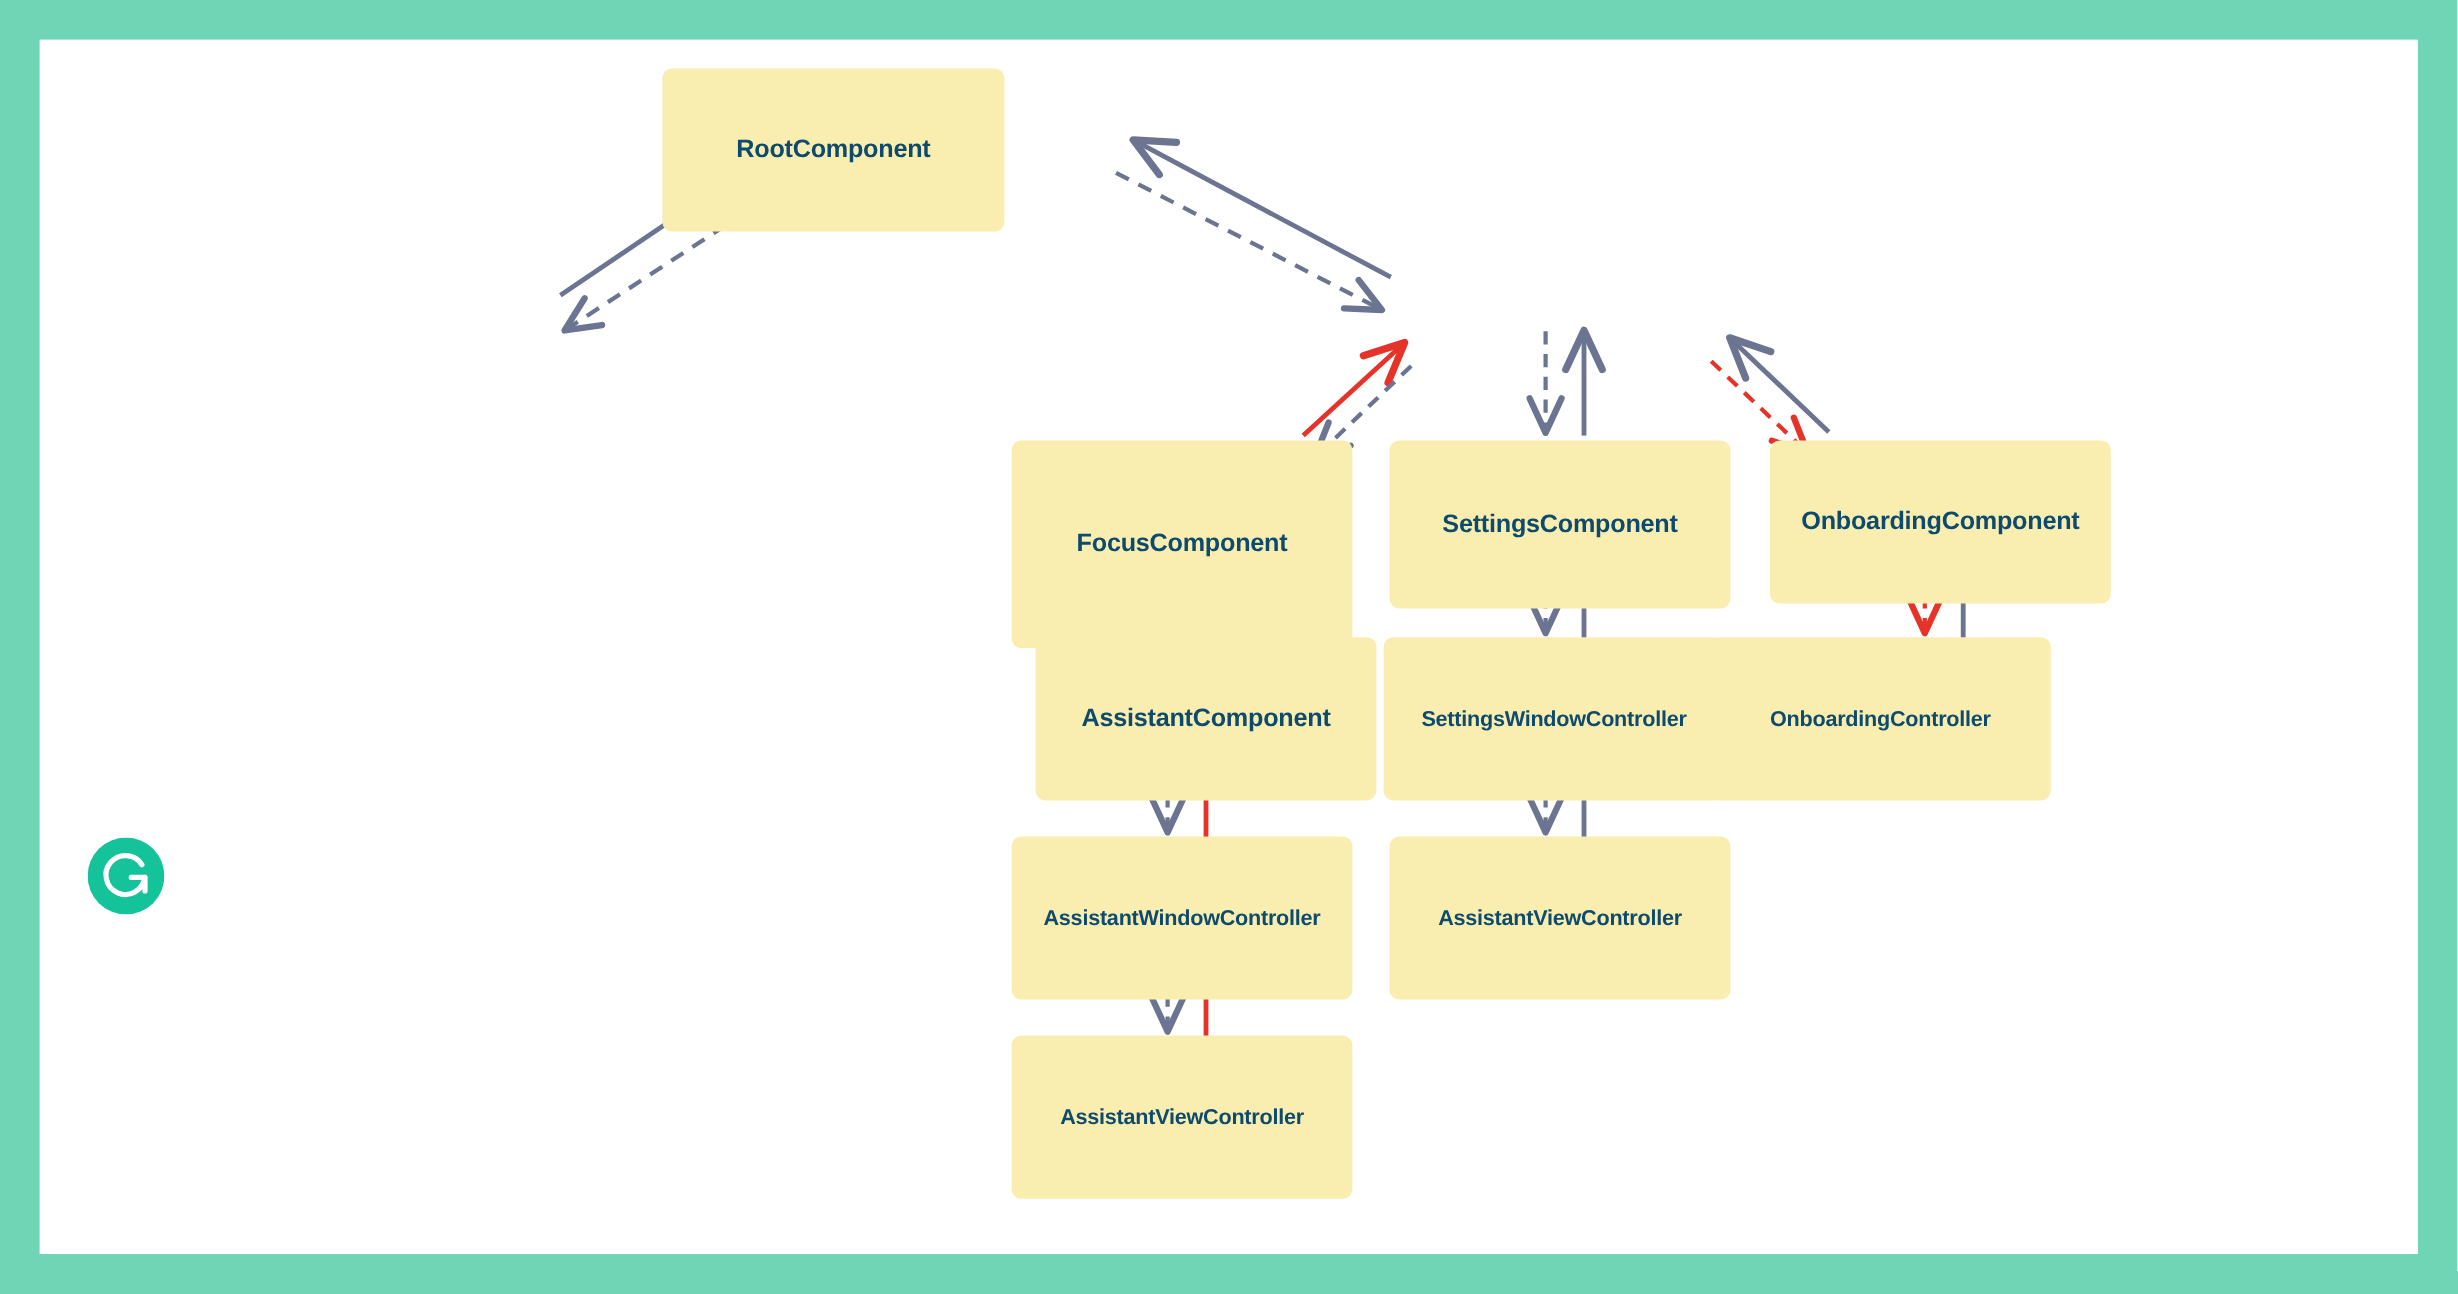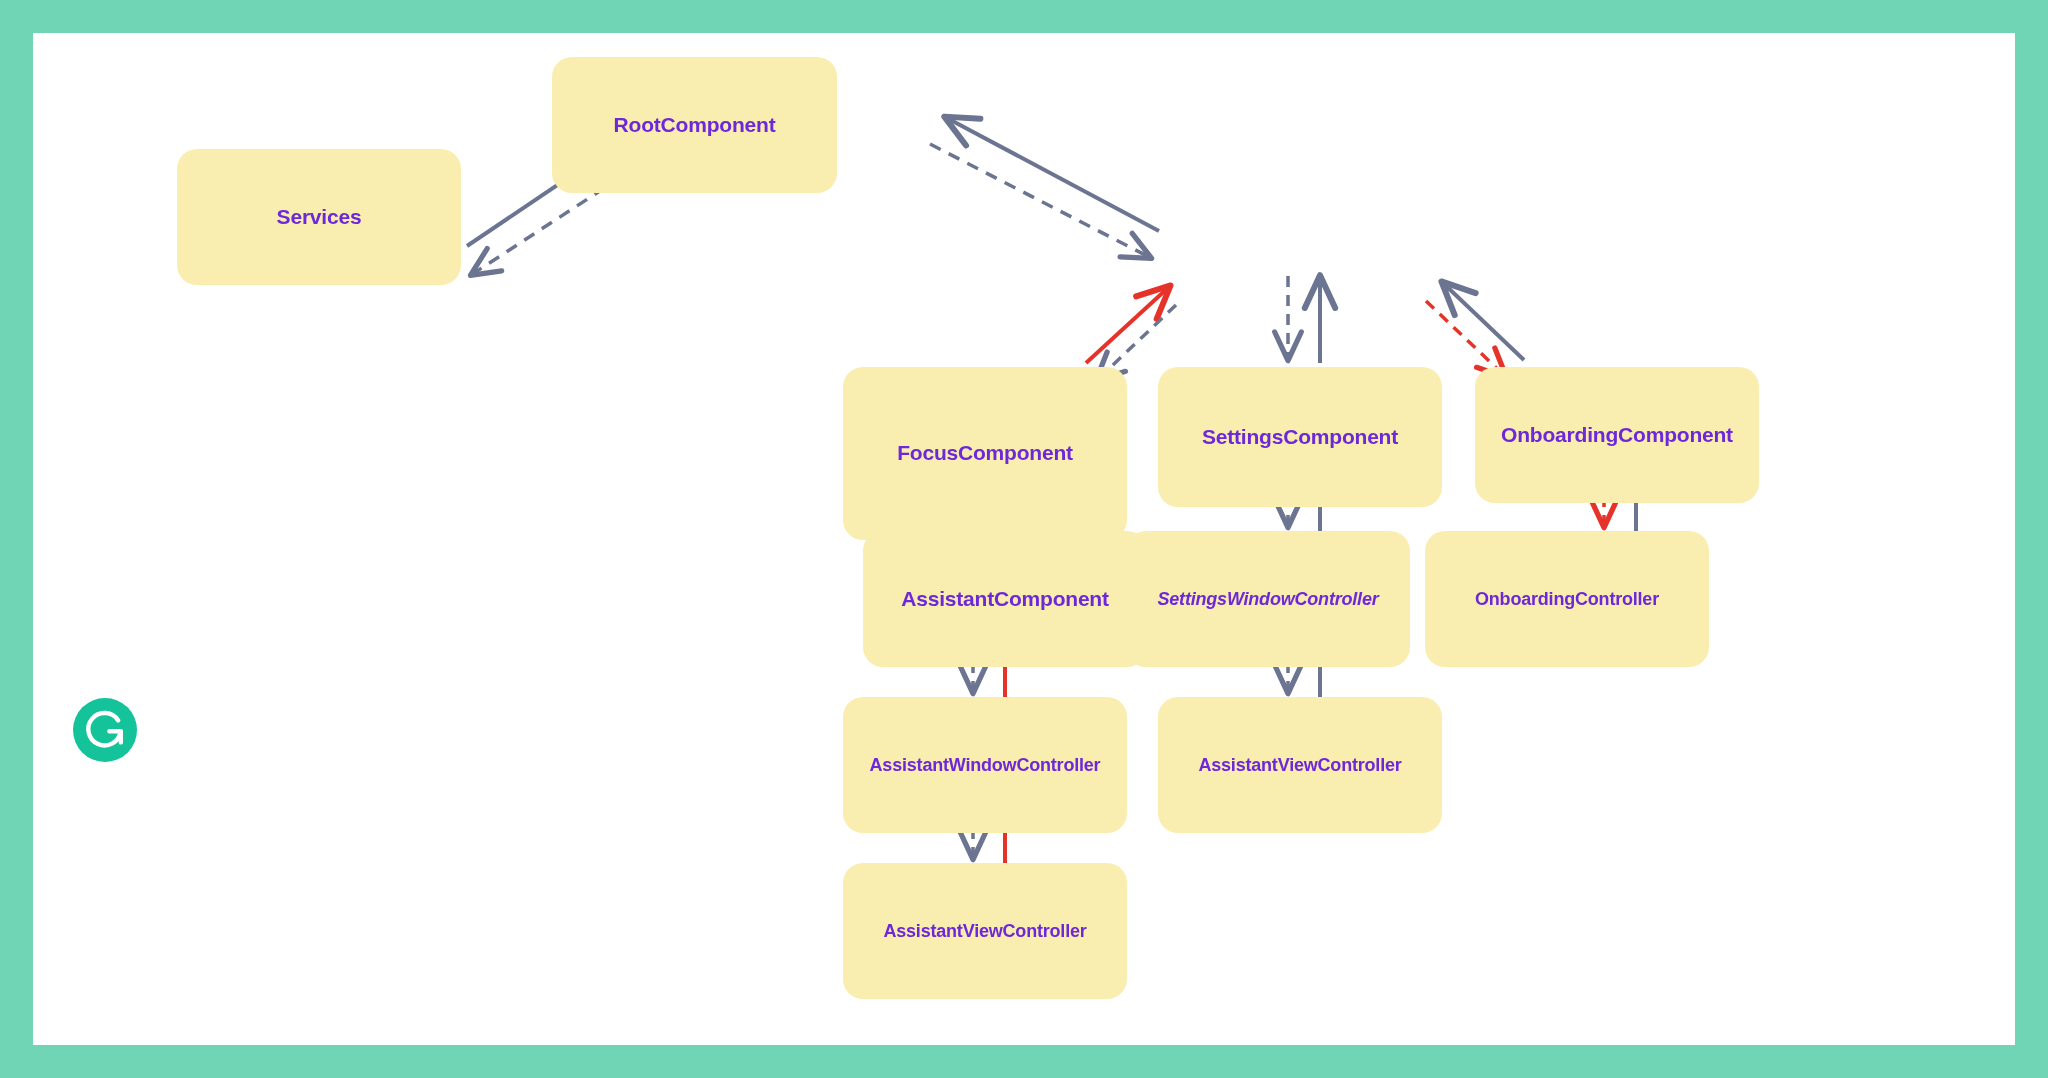--- a/index.html
+++ b/index.html
@@ -26,26 +26,26 @@
   #diagram-svg {
     position: absolute;
     left: 0;
     top: 0;
     width: 1982px;
     height: 1012px;
   }
   .node {
     position: absolute;
     background: #faedb0;
-    border-radius: 20px;
+    border-radius: 8px;
     display: flex;
     align-items: center;
     justify-content: center;
     box-sizing: border-box;
-    color: #6d28d9;
+    color: #0c4a6e;
     font-weight: bold;
     letter-spacing: -0.2px;
     text-align: center;
     line-height: 1.15;
     padding: 0 8px;
   }
   .node.t-lg { font-size: 21px; }
   .node.t-sm { font-size: 18px; }
 
   
@@ -100,27 +100,26 @@
       <line x1="972" y1="666" x2="972" y2="572" stroke="#e63329" stroke-width="4" marker-end="url(#ah-red)"></line>
       <line x1="940" y1="572" x2="940" y2="660" stroke="#6b7490" stroke-width="3.5" stroke-dasharray="11 8" marker-end="url(#ah-gray)"></line>
 
       <line x1="1287" y1="666" x2="1287" y2="572" stroke="#6b7490" stroke-width="4" marker-end="url(#ah-gray)"></line>
       <line x1="1255" y1="572" x2="1255" y2="660" stroke="#6b7490" stroke-width="3.5" stroke-dasharray="11 8" marker-end="url(#ah-gray)"></line>
 
       <line x1="972" y1="832" x2="972" y2="738" stroke="#e63329" stroke-width="4" marker-end="url(#ah-red)"></line>
       <line x1="940" y1="738" x2="940" y2="826" stroke="#6b7490" stroke-width="3.5" stroke-dasharray="11 8" marker-end="url(#ah-gray)"></line>
     </svg>
 
-    <div class="node t-lg" style="left:144px;  top:116px; width:284px; height:136px;">Services</div>
     <div class="node t-lg" style="left:519px;  top:24px;  width:285px; height:136px;">RootComponent</div>
     <div class="node t-lg" style="left:810px;  top:334px; width:284px; height:173px;">FocusComponent</div>
     <div class="node t-lg" style="left:1125px; top:334px; width:284px; height:140px;">SettingsComponent</div>
     <div class="node t-lg" style="left:1442px; top:334px; width:284px; height:136px;">OnboardingComponent</div>
     <div class="node t-lg" style="left:810px;  top:498px; width:284px; height:136px;margin-left:20px;">AssistantComponent</div>
-    <div class="node t-sm" style="left:1093px; top:498px; width:284px; height:136px;font-style:italic;">SettingsWindowController</div>
+    <div class="node t-sm" style="left:1120px; top:498px; width:284px; height:136px;">SettingsWindowController</div>
     <div class="node t-sm" style="left:1392px; top:498px; width:284px; height:136px;">OnboardingController</div>
     <div class="node t-sm" style="left:810px;  top:664px; width:284px; height:136px;">AssistantWindowController</div>
     <div class="node t-sm" style="left:1125px; top:664px; width:284px; height:136px;">AssistantViewController</div>
     <div class="node t-sm" style="left:810px;  top:830px; width:284px; height:136px;">AssistantViewController</div>
 
     <svg id="brand-logo" viewBox="0 0 64 64">
       <circle cx="32" cy="32" r="32" fill="#15c39a"></circle>
       <path d="M45.2,22.5 A16.2,16.2 0 1 0 47.6,33.2" fill="none" stroke="#ffffff" stroke-width="4.4" stroke-linecap="round"></path>
       <path d="M36.4,33.2 L47.8,33.2 L47.8,44.4" fill="none" stroke="#ffffff" stroke-width="4.4" stroke-linecap="round" stroke-linejoin="round"></path>
     </svg>

